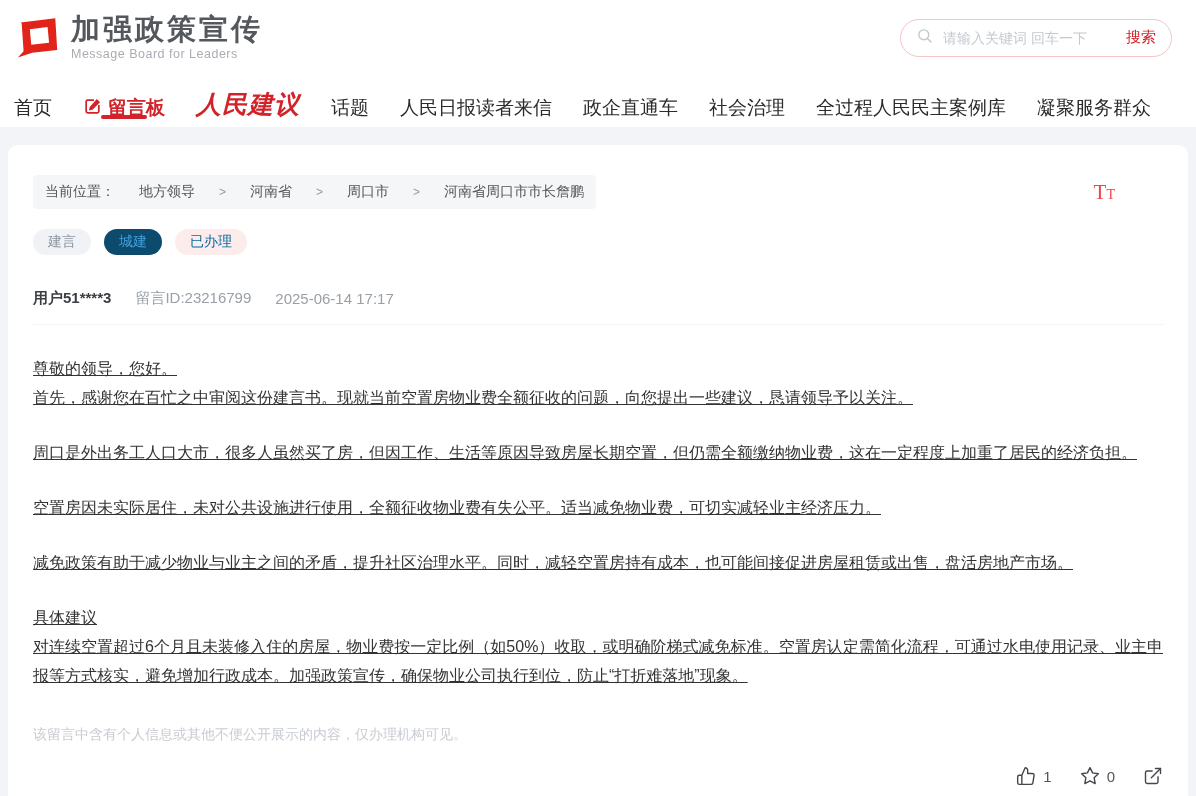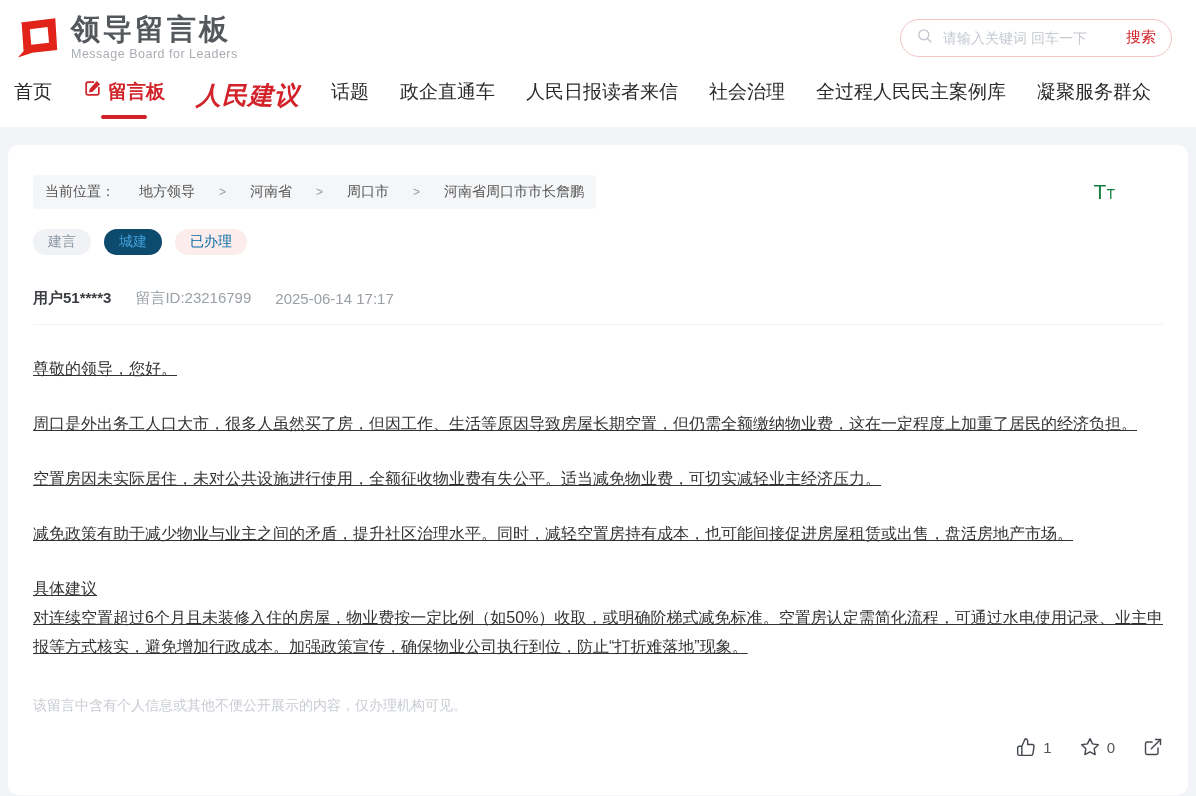--- a/index.html
+++ b/index.html
@@ -29,42 +29,42 @@
   }
   .search-pill input::placeholder { color:#c4c9d0; }
   .search-btn { background:none; border:none; color:#d2232a; font-size:15px; cursor:pointer; padding:0; font-family:"Liberation Sans", sans-serif; }
   
   .main-nav {
     background:#fff; height:52px; display:flex; align-items:center;
     padding:0 0 6px 14px;
   }
   .nav-item {
     position:relative; font-size:19px; color:#2b2b2b; margin-right:31px;
-    cursor:pointer; display:flex; align-items:flex-start; gap:6px; height:100%; padding-top:4px;
+    cursor:pointer; display:flex; align-items:flex-end; gap:6px; height:100%; padding-top:4px;
   }
   .nav-item.active { color:#d2232a; font-weight:700; }
   .nav-item.calligraphy {
     color:#d2232a; font-family:"Liberation Serif", serif;
     font-style:italic; font-weight:700; font-size:25px; letter-spacing:1px;
   }
   .nav-underline {
     position:absolute; bottom:2px; left:50%; transform:translateX(-50%);
     width:46px; height:4px; border-radius:2px; background:#d2232a;
   }
   
   .page-bg { padding:18px 8px 12px; }
   .card { background:#fff; border-radius:10px; padding:0 25px; min-height:630px; }
   .top-row { display:flex; justify-content:space-between; align-items:center; padding-top:30px; }
   .breadcrumb {
     background:#f5f6f8; border-radius:4px; padding:8px 12px;
     font-size:14px; color:#555; display:inline-flex; align-items:center; gap:24px;
   }
   .crumb-sep { color:#999; font-size:12px; }
   .crumb-item { cursor:pointer; }
-  .font-size-tool { color:#15803d; font-size:21px; margin-right:48px; cursor:pointer; font-family:Liberation Sans, sans-serif; }
+  .font-size-tool { color:#ef4444; font-size:21px; margin-right:48px; cursor:pointer; font-family:Liberation Serif, serif; }
   .font-size-tool .small-t { font-size:14px; }
   .title-row { display:flex; align-items:center; gap:14px; margin-top:20px; }
   .post-title { margin:0; font-size:27px; font-weight:700; color:#17181a; letter-spacing:0.5px; }
   .tag { font-size:14px; padding:4px 15px; border-radius:14px; white-space:nowrap; }
   .meta {
     margin-top:34px; display:flex; align-items:center; gap:24px;
     font-size:15px; color:#9aa0a6; padding-bottom:16px; border-bottom:1px solid #f2f3f5;
   }
   .meta .author { color:#3a3d42; font-weight:700; }
   .post-body { margin-top:29px; font-size:16px; color:#333; text-align:justify; }
@@ -83,21 +83,21 @@
 
 <header class="site-header">
   <div class="logo">
     <span>
       <svg width="48" height="48" viewBox="0 0 100 100">
         <path d="M14 22 L86 13 L90 79 L38 85 L8 95 L20 82 L16 24 Z" fill="#e2231a"></path>
         <path d="M33 36 L70 31 L73 64 L36 68 Z" fill="#ffffff"></path>
       </svg>
     </span>
     <span class="logo-text">
-      <div class="cn">领导留言板</div>
+      <div class="cn">加强政策宣传</div>
       <div class="en">Message Board for Leaders</div>
     </span>
   </div>
   <div class="search-pill">
     <span>
       <svg width="17" height="17" viewBox="0 0 24 24" fill="none" stroke="#c3c8cf" stroke-width="2" stroke-linecap="round">
         <circle cx="11" cy="11" r="7"></circle>
           <line x1="16.5" y1="16.5" x2="21" y2="21"></line>
       </svg>
     </span>
@@ -118,24 +118,24 @@
       <span>留言板</span>
       <span class="nav-underline"></span>
     </div>
     <div class="nav-item calligraphy">
       <span>人民建议</span>
     </div>
     <div class="nav-item">
       <span>话题</span>
     </div>
     <div class="nav-item">
+      <span>人民日报读者来信</span>
+    </div>
+    <div class="nav-item">
       <span>政企直通车</span>
-    </div>
-    <div class="nav-item">
-      <span>人民日报读者来信</span>
     </div>
     <div class="nav-item">
       <span>社会治理</span>
     </div>
     <div class="nav-item">
       <span>全过程人民民主案例库</span>
     </div>
     <div class="nav-item">
       <span>凝聚服务群众</span>
     </div>
@@ -167,20 +167,21 @@
 
     <div class="meta">
       <span class="author">用户51****3</span>
       <span>留言ID:23216799</span>
       <span>2025-06-14 17:17</span>
     </div>
 
     <div class="post-body" id="post-body">
         <div class="block">
           <div class="bline">尊敬的领导，您好。</div>
+          <div class="bline">首先，感谢您在百忙之中审阅这份建言书。现就当前空置房物业费全额征收的问题，向您提出一些建议，恳请领导予以关注。</div>
         </div>
         <div class="block">
           <div class="bline">周口是外出务工人口大市，很多人虽然买了房，但因工作、生活等原因导致房屋长期空置，但仍需全额缴纳物业费，这在一定程度上加重了居民的经济负担。</div>
         </div>
         <div class="block">
           <div class="bline">空置房因未实际居住，未对公共设施进行使用，全额征收物业费有失公平。适当减免物业费，可切实减轻业主经济压力。</div>
         </div>
         <div class="block">
           <div class="bline">减免政策有助于减少物业与业主之间的矛盾，提升社区治理水平。同时，减轻空置房持有成本，也可能间接促进房屋租赁或出售，盘活房地产市场。</div>
         </div>

